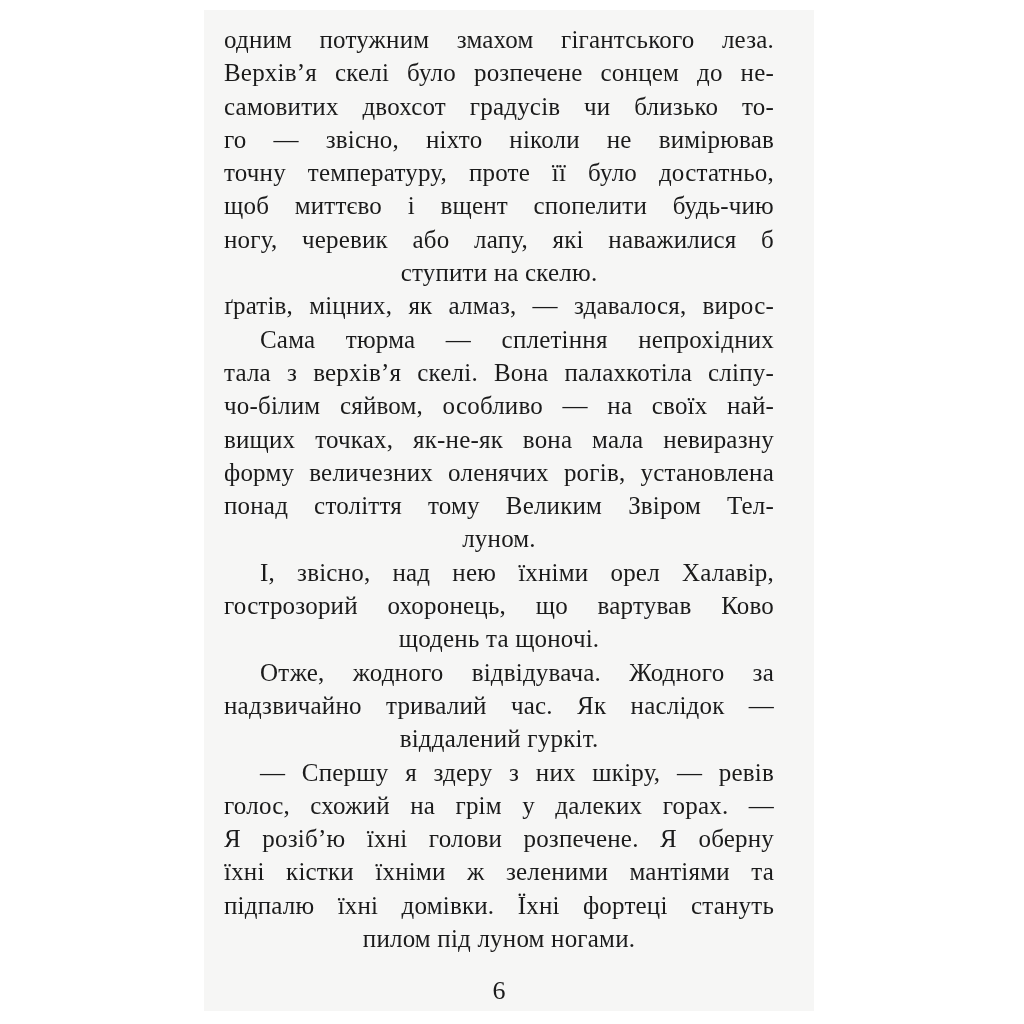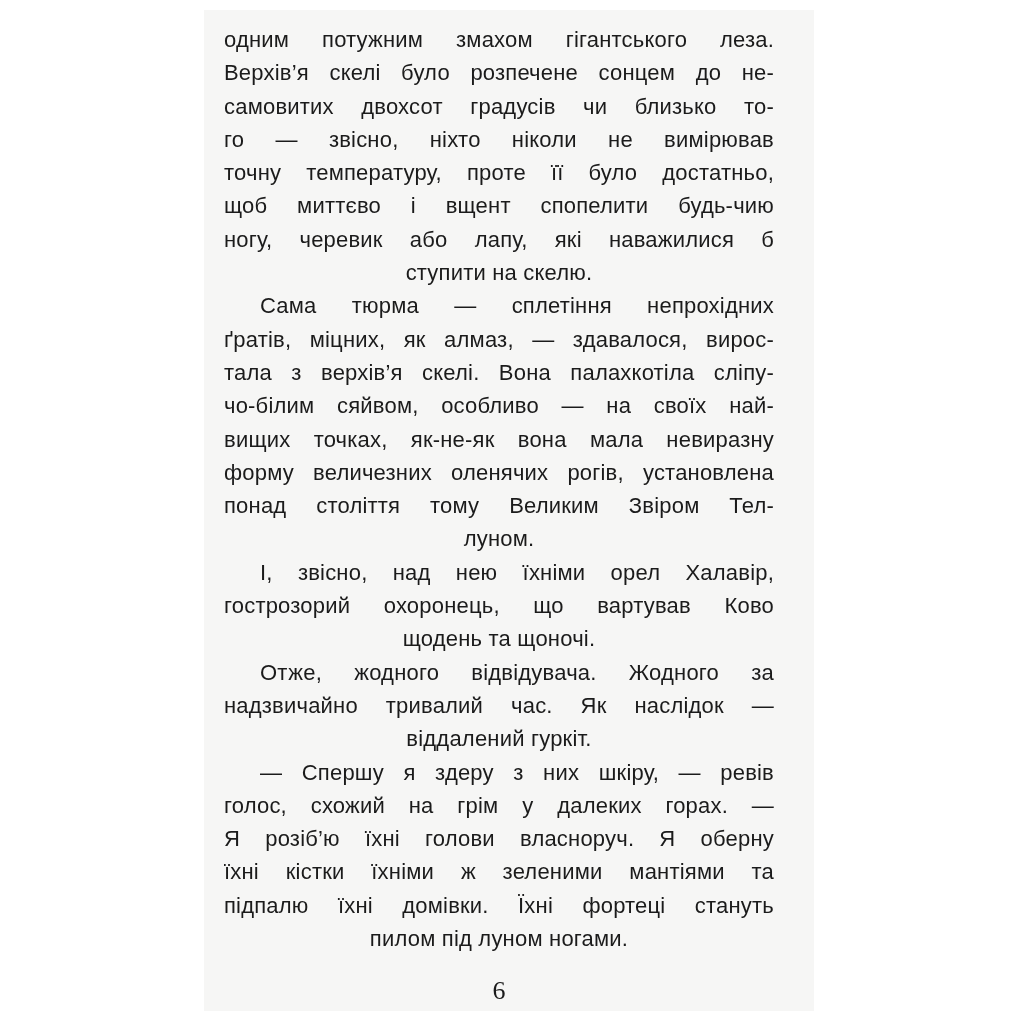--- a/index.html
+++ b/index.html
@@ -23,22 +23,22 @@
     width: 610px;
     height: 1001px;
     background: #f6f6f5;
     box-sizing: border-box;
     padding: 13px 40px 0 20px;
     display: flex;
     flex-direction: column;
   }
   .page-text {
     width: 550px;
-    font-family: Liberation Sans, sans-serif;
-    font-size: 22px;
+    font-family: Liberation Serif, serif;
+    font-size: 25px;
     line-height: 33.3px;
     color: #1b1b1b;
     letter-spacing: 0.2px;
   }
   .page-text .line {
     text-align: center;
     white-space: normal;
     overflow: hidden;
     height: 33.3px;
   }
@@ -65,36 +65,36 @@
   <div class="book-page">
     <div class="page-text">
         <div class="line j">одним потужним змахом гігантського леза.</div>
         <div class="line j">Верхів’я скелі було розпечене сонцем до не-</div>
         <div class="line j">самовитих двохсот градусів чи близько то-</div>
         <div class="line j">го — звісно, ніхто ніколи не вимірював</div>
         <div class="line j">точну температуру, проте її було достатньо,</div>
         <div class="line j">щоб миттєво і вщент спопелити будь-чию</div>
         <div class="line j">ногу, черевик або лапу, які наважилися б</div>
         <div class="line">ступити на скелю.</div>
+        <div class="line j">ґратів, міцних, як алмаз, — здавалося, вирос-</div>
         <div class="line j ind">Сама тюрма — сплетіння непрохідних</div>
-        <div class="line j">ґратів, міцних, як алмаз, — здавалося, вирос-</div>
         <div class="line j">тала з верхів’я скелі. Вона палахкотіла сліпу-</div>
         <div class="line j">чо-білим сяйвом, особливо — на своїх най-</div>
         <div class="line j">вищих точках, як-не-як вона мала невиразну</div>
         <div class="line j">форму величезних оленячих рогів, установлена</div>
         <div class="line j">понад століття тому Великим Звіром Тел-</div>
         <div class="line">луном.</div>
         <div class="line j ind">І, звісно, над нею їхніми орел Халавір,</div>
         <div class="line j">гострозорий охоронець, що вартував Ково</div>
         <div class="line">щодень та щоночі.</div>
         <div class="line j ind">Отже, жодного відвідувача. Жодного за</div>
         <div class="line j">надзвичайно тривалий час. Як наслідок —</div>
         <div class="line">віддалений гуркіт.</div>
         <div class="line j ind">— Спершу я здеру з них шкіру, — ревів</div>
         <div class="line j">голос, схожий на грім у далеких горах. —</div>
-        <div class="line j">Я розіб’ю їхні голови власноруч. Я оберну</div>
+        <div class="line j">Я розіб’ю їхні голови розпечене. Я оберну</div>
         <div class="line j">їхні кістки їхніми ж зеленими мантіями та</div>
         <div class="line j">підпалю їхні домівки. Їхні фортеці стануть</div>
         <div class="line">пилом під луном ногами.</div>
       </div>
     <div class="page-number">6</div>
   </div>
 </div>
 
 </body></html>

